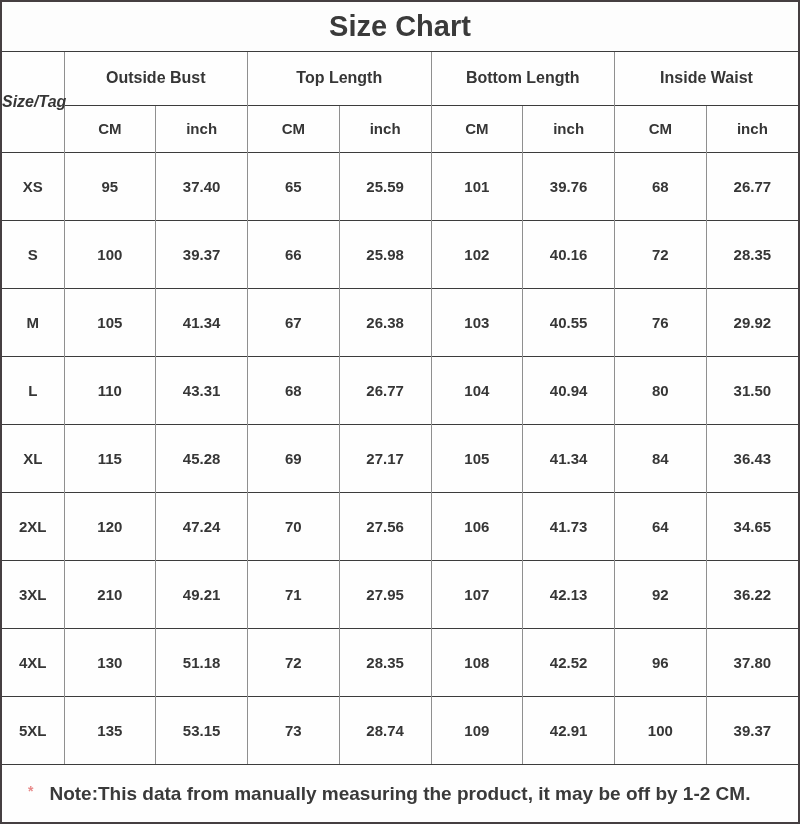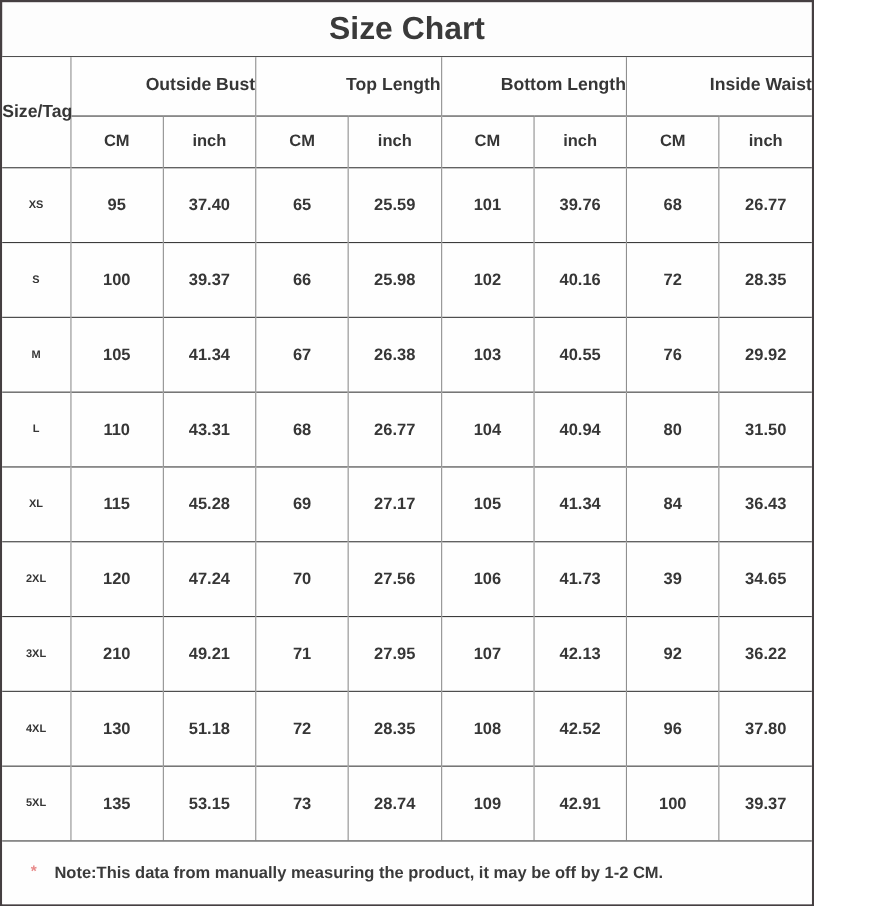--- a/index.html
+++ b/index.html
@@ -3,21 +3,21 @@
 <meta charset="utf-8">
 <style>
   html, body { margin: 0; padding: 0; background: #ffffff; }
   body {
     width: 800px; height: 824px;
     font-family: "Liberation Sans", "DejaVu Sans", sans-serif;
     color: #363636;
   }
   .sheet {
     box-sizing: border-box;
-    width: 740px; height: 824px;
+    width: 800px; height: 824px;
     background: #fdfdfd;
     border: 2px solid #453f41;
     display: flex;
     flex-direction: column;
   }
   .title-row {
     box-sizing: border-box;
     height: 50px;
     display: flex; align-items: center; justify-content: center;
     border-bottom: 1px solid #3c3c3c;
@@ -38,42 +38,42 @@
     border-top: 1px solid #3c3c3c;
     text-align: center;
     vertical-align: middle;
     font-weight: bold;
     color: #363636;
     background: #fefefe;
     padding: 0;
   }
   table.size-table .first { border-left: none; }
   table.size-table thead tr.group-row th { border-top: none; }
-  tr.group-row th { height: 53px; font-size: 16px; text-align: right; }
+  tr.group-row th { height: 53px; font-size: 16px; }
   tr.unit-row th { height: 47px; font-size: 15px; }
-  th.corner { font-size: 13.5px; }
+  th.corner { font-size: 13.5px; font-style: italic; }
   tbody tr { height: 68px; }
-  tbody th.size { font-size: 10px; }
+  tbody th.size { font-size: 15px; }
   tbody td { font-size: 15px; }
   .note-row {
     box-sizing: border-box;
     flex: 1 1 auto;
     border-top: 1px solid #3c3c3c;
     display: flex; align-items: center;
     padding-left: 26px;
     background: #fefefe;
   }
   .note-asterisk {
     color: #e88a8a;
     font-size: 14px; font-weight: bold;
     margin-right: 16px;
     position: relative; top: -3px;
   }
   .note-text {
-    font-size: 15px; font-weight: bold; color: #3a3a3a;
+    font-size: 19px; font-weight: bold; color: #3a3a3a;
   }
 </style>
 </head>
 <body>
 
 <div class="sheet">
 
   <div class="title-row">
     <span>Size Chart</span>
   </div>
@@ -166,21 +166,21 @@
         <td>36.43</td>
       </tr>
       <tr>
         <th class="size first">2XL</th>
         <td>120</td>
         <td>47.24</td>
         <td>70</td>
         <td>27.56</td>
         <td>106</td>
         <td>41.73</td>
-        <td>39</td>
+        <td>64</td>
         <td>34.65</td>
       </tr>
       <tr>
         <th class="size first">3XL</th>
         <td>210</td>
         <td>49.21</td>
         <td>71</td>
         <td>27.95</td>
         <td>107</td>
         <td>42.13</td>

